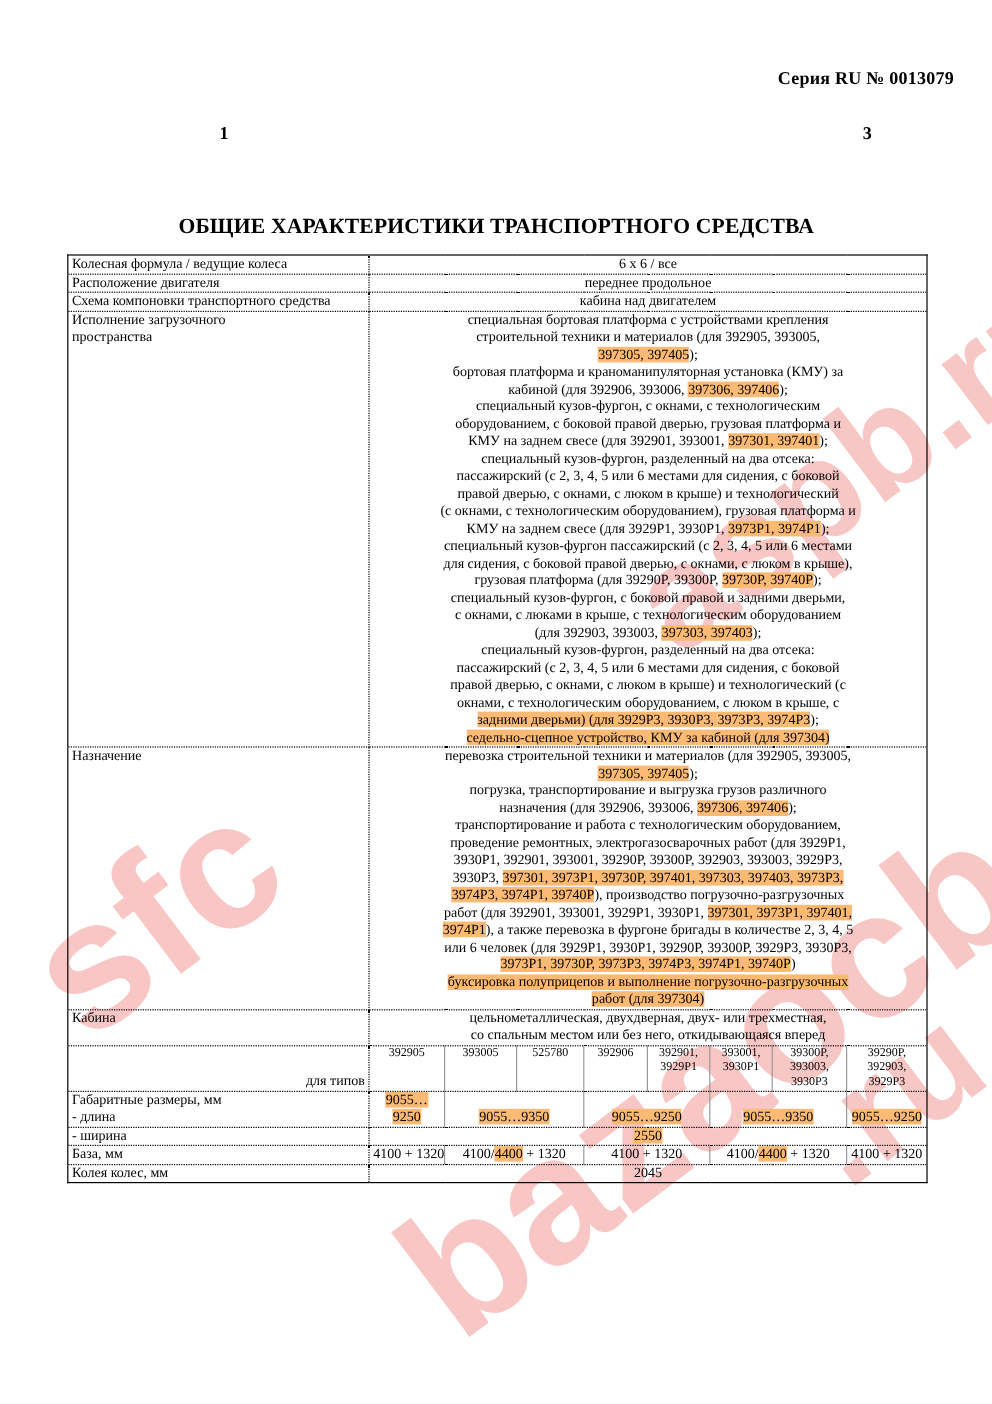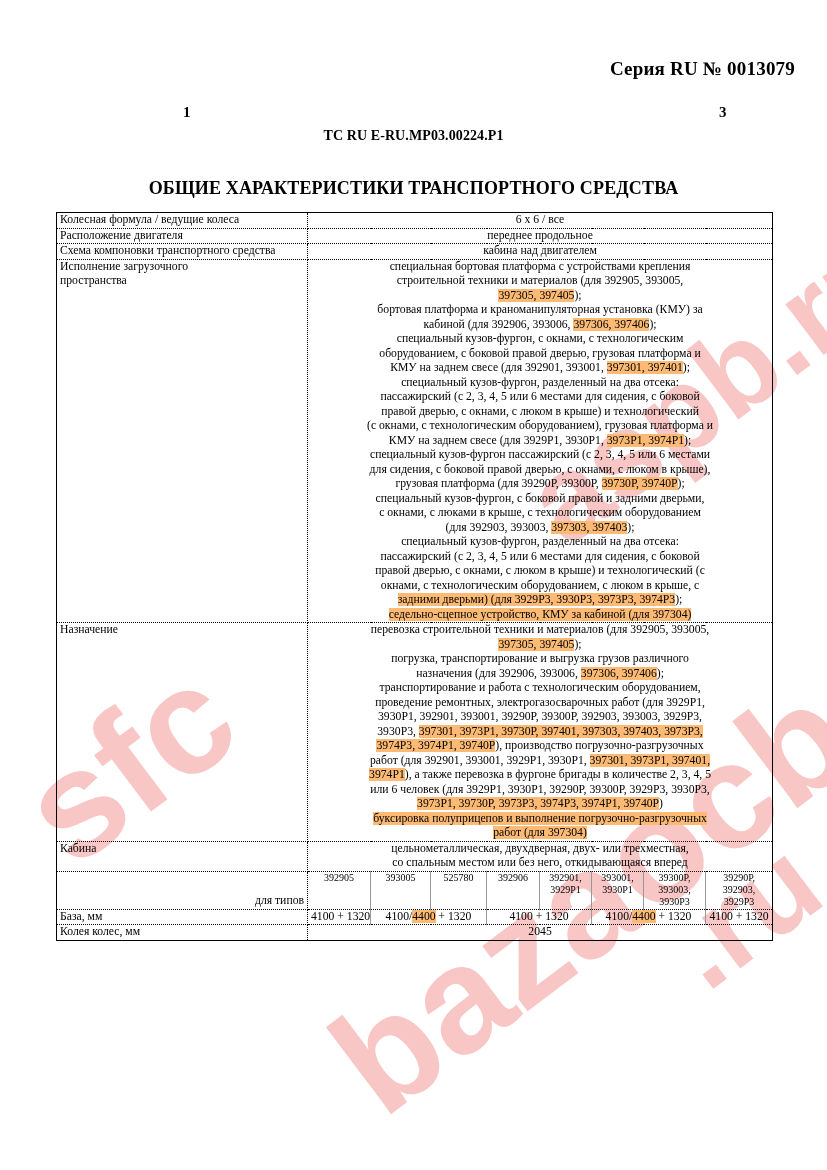--- a/index.html
+++ b/index.html
@@ -42,21 +42,21 @@
   #page {
     position: absolute;
     inset: 0;
     z-index: 10;
   }
 
   .series-line {
     position: absolute;
     right: 32px;
     top: 58px;
-    font-size: 19px;
+    font-size: 15px;
     font-weight: bold;
     letter-spacing: .2px;
   }
   .pagenum-left {
     position: absolute;
     left: 183px;
     top: 104px;
     font-size: 15px;
     font-weight: bold;
   }
@@ -131,21 +131,20 @@
   <div class="wm wm-b">bazaocb</div>
   <div class="wm wm-c">aspb.ru</div>
   <div class="wm wm-d">.ru</div>
 </div>
 
 <div id="page">
 
   <div class="series-line">Серия RU № 0013079</div>
   <div class="pagenum-left">1</div>
   <div class="pagenum-right">3</div>
-  <div class="cert-code">ТС RU E-RU.МР03.00224.Р1</div>
   <div class="doc-title">ОБЩИЕ ХАРАКТЕРИСТИКИ ТРАНСПОРТНОГО СРЕДСТВА</div>
 
   <table class="spec">
     <colgroup>
       <col style="width:251px">
       <col style="width:63px">
       <col style="width:60px">
       <col style="width:56px">
       <col style="width:53px">
       <col style="width:52px">
@@ -207,21 +206,33 @@
       <td class="types-cell val">392905</td>
       <td class="types-cell nb">393005</td>
       <td class="types-cell nb">525780</td>
       <td class="types-cell nb">392906</td>
       <td class="types-cell nb">392901,<br>3929Р1</td>
       <td class="types-cell nb">393001,<br>3930Р1</td>
       <td class="types-cell nb">39300Р,<br>393003,<br>3930Р3</td>
       <td class="types-cell nb edge-r">39290Р,<br>392903,<br>3929Р3</td>
     </tr>
 
-
+    <tr>
+      <td class="dim-head edge-l">Габаритные размеры, мм<br>- длина</td>
+      <td class="ctr val" style="vertical-align:bottom"><span class="hl">9055…9250</span></td>
+      <td class="ctr nb" colspan="2" style="vertical-align:bottom"><span class="hl">9055…9350</span></td>
+      <td class="ctr nb" colspan="2" style="vertical-align:bottom"><span class="hl">9055…9250</span></td>
+      <td class="ctr nb" colspan="2" style="vertical-align:bottom"><span class="hl">9055…9350</span></td>
+      <td class="ctr nb edge-r" style="vertical-align:bottom"><span class="hl">9055…9250</span></td>
+    </tr>
+
+    <tr>
+      <td class="dim-head edge-l">- ширина</td>
+      <td class="ctr val edge-r" colspan="8"><span class="hl">2550</span></td>
+    </tr>
 
 
     <tr>
       <td class="dim-head edge-l">База, мм</td>
       <td class="ctr val"><span class="sub">4100 + 1320</span></td>
       <td class="ctr nb" colspan="2"><span class="sub"><span>4100/</span><span class="hl">4400</span><span> + 1320</span></span></td>
       <td class="ctr nb" colspan="2"><span class="sub">4100 + 1320</span></td>
       <td class="ctr nb" colspan="2"><span class="sub"><span>4100/</span><span class="hl">4400</span><span> + 1320</span></span></td>
       <td class="ctr nb edge-r"><span class="sub">4100 + 1320</span></td>
     </tr>

